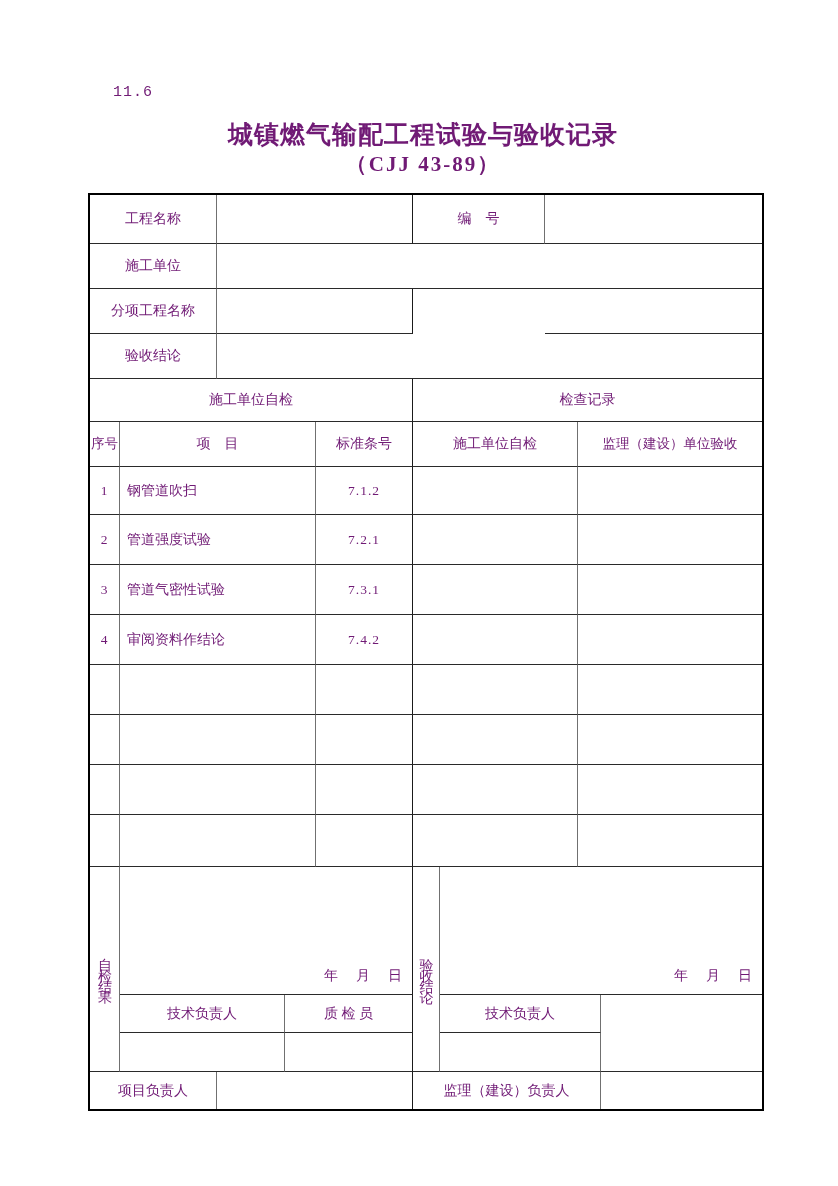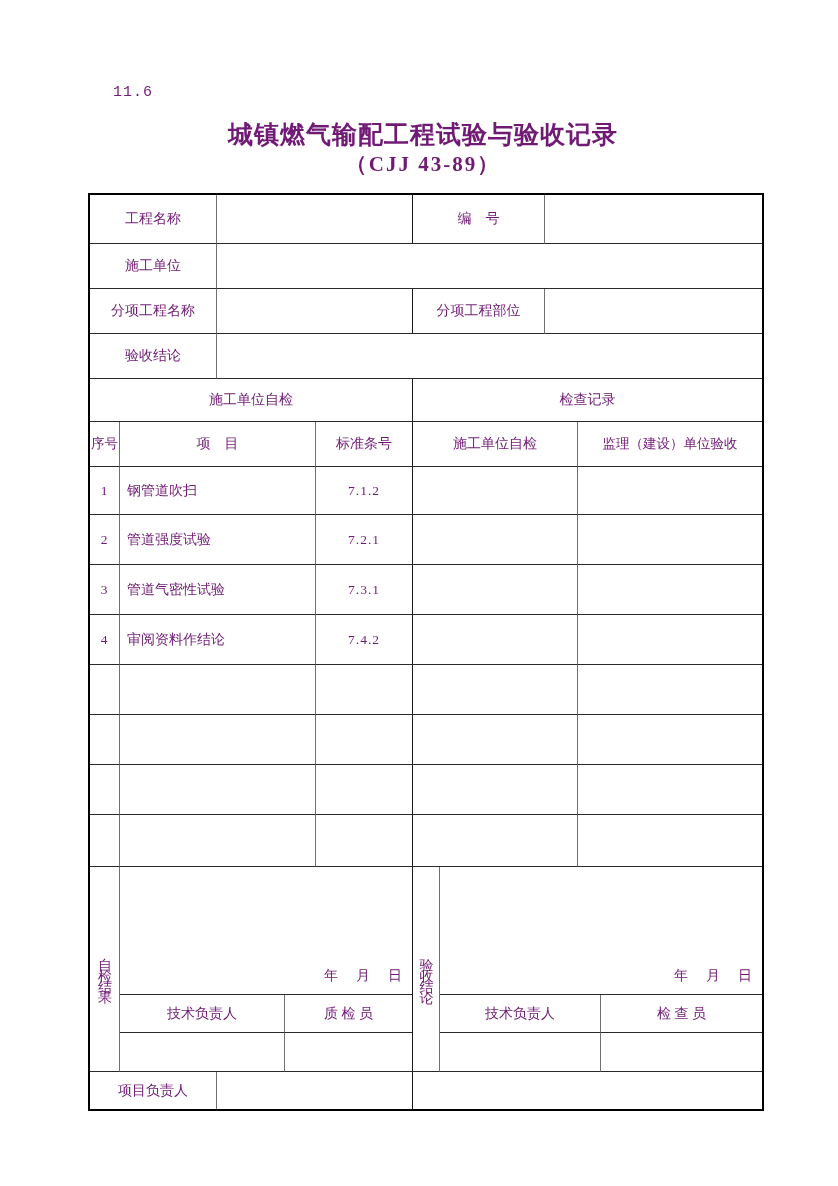--- a/index.html
+++ b/index.html
@@ -72,21 +72,20 @@
     <div class="cell" style="grid-area:1/1/2/3">工程名称</div>
     <div class="cell dr" style="grid-area:1/3/2/6"></div>
     <div class="cell" style="grid-area:1/6/2/8">编　号</div>
     <div class="cell er" style="grid-area:1/8/2/11"></div>
 
     <div class="cell" style="grid-area:2/1/3/3">施工单位</div>
     <div class="cell er" style="grid-area:2/3/3/11"></div>
 
     <div class="cell" style="grid-area:3/1/4/3">分项工程名称</div>
     <div class="cell dr" style="grid-area:3/3/4/6"></div>
-    <div class="cell" style="grid-area:3/6/4/8">分项工程部位</div>
     <div class="cell er" style="grid-area:3/8/4/11"></div>
 
     <div class="cell" style="grid-area:4/1/5/3">验收结论</div>
     <div class="cell er" style="grid-area:4/3/5/11"></div>
 
     <div class="cell dr hdr" style="grid-area:5/1/6/6">施工单位自检</div>
     <div class="cell er hdr" style="grid-area:5/6/6/11">检查记录</div>
 
     <div class="cell small" style="grid-area:6/1/7/2">序号</div>
     <div class="cell dr" style="grid-area:6/5/7/6">标准条号</div>
@@ -143,25 +142,25 @@
     <div class="cell er" style="grid-area:14/9/15/11"></div>
 
     <div class="cell vtext" style="grid-area:15/1/18/2">自检结果</div>
     <div class="cell dr datecell" style="grid-area:15/2/16/6">年　月　日</div>
     <div class="cell vtext" style="grid-area:15/6/18/7">验收结论</div>
     <div class="cell er datecell" style="grid-area:15/7/16/11">年　月　日</div>
 
     <div class="cell" style="grid-area:16/2/17/4">技术负责人</div>
     <div class="cell dr" style="grid-area:16/4/17/6">质 检 员</div>
     <div class="cell" style="grid-area:16/7/17/10">技术负责人</div>
-    <div class="cell er" style="grid-area:16/10/17/11">检 查 员</div>
 
     <div class="cell" style="grid-area:17/2/18/4"></div>
     <div class="cell dr" style="grid-area:17/4/18/6"></div>
     <div class="cell" style="grid-area:17/7/18/10"></div>
     <div class="cell er" style="grid-area:17/10/18/11"></div>
 
     <div class="cell eb" style="grid-area:18/1/19/3">项目负责人</div>
     <div class="cell eb dr" style="grid-area:18/3/19/6"></div>
+    <div class="cell eb" style="grid-area:18/6/19/10">监理（建设）负责人</div>
     <div class="cell eb er" style="grid-area:18/10/19/11"></div>
 
   </div>
 </div>
 
 </body></html>

